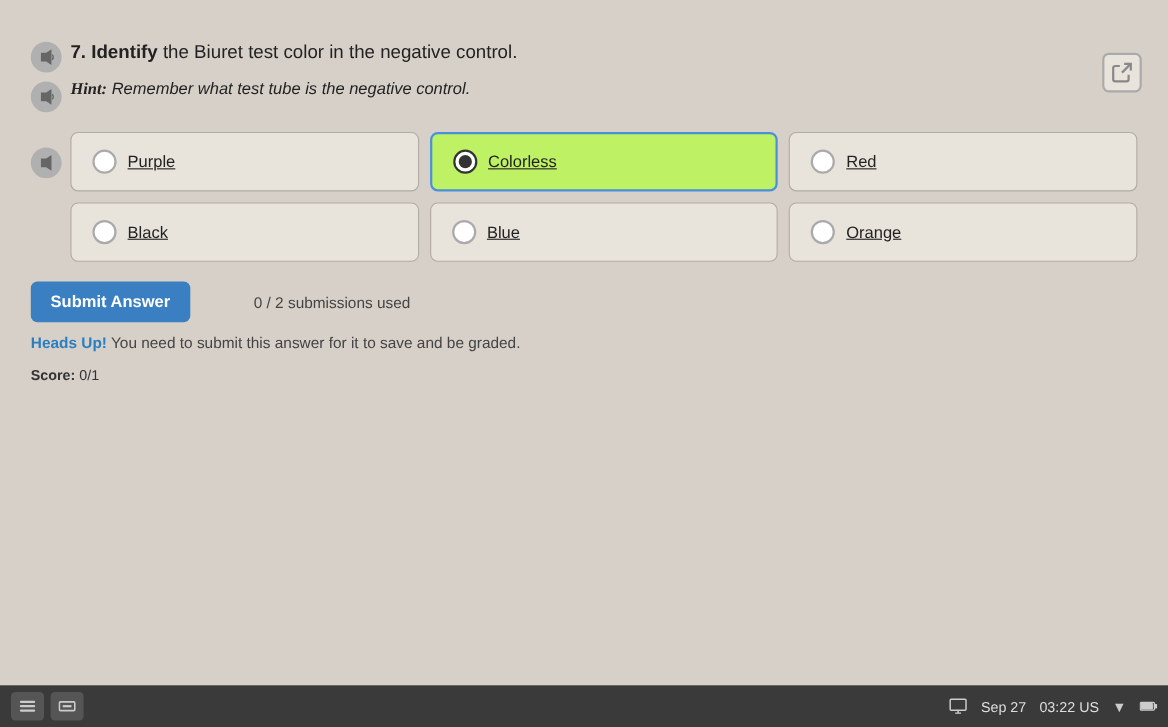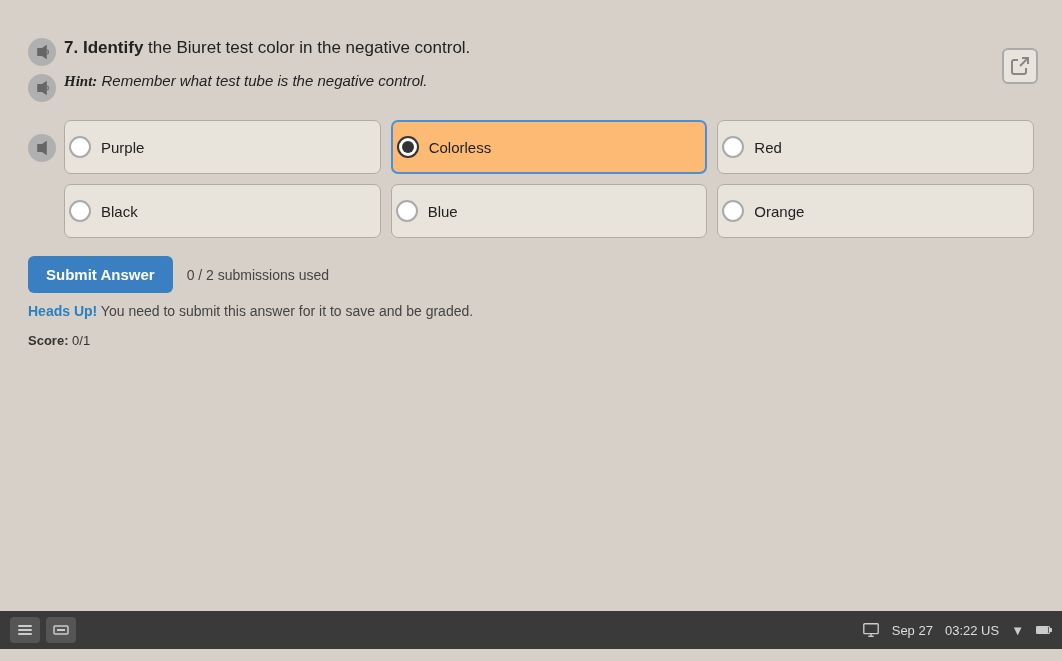--- a/index.html
+++ b/index.html
@@ -76,31 +76,32 @@
       display: grid;
       grid-template-columns: 1fr 1fr 1fr;
       gap: 10px;
       margin-bottom: 18px;
       margin-left: 36px;
     }
     .answer-option {
       background: #e8e4dc;
       border: 1.5px solid #b0aba3;
       border-radius: 7px;
-      padding: 14px 4px;
+      padding: 14px 19px;
       display: flex;
       align-items: center;
       cursor: pointer;
       font-size: 15px;
       color: #222;
       min-height: 54px;
+      text-decoration: underline;
     }
     .answer-option.selected {
       border: 2.5px solid #4a90d9;
-      background: #fdba74;
+      background: #bef264;
     }
     .radio-circle {
       width: 22px;
       height: 22px;
       border-radius: 50%;
       border: 2px solid #aaa;
       display: flex;
       align-items: center;
       justify-content: center;
       margin-right: 10px;
@@ -121,20 +122,21 @@
     }
     .answer-label {
       font-size: 15px;
       color: #222;
     }
     .bottom-row {
       display: flex;
       align-items: center;
       margin-bottom: 10px;
       margin-left: 0;
+      gap: 44px;
     }
     .submit-btn {
       background: #3a7fc1;
       color: #fff;
       border: none;
       border-radius: 6px;
       padding: 10px 18px;
       font-size: 15px;
       font-weight: bold;
       cursor: pointer;
@@ -155,21 +157,21 @@
       font-weight: bold;
     }
     .score-row {
       font-size: 13px;
       color: #333;
       margin-bottom: 0;
     }
     
     .taskbar {
       position: absolute;
-      bottom: 12px;
+      bottom: 0;
       left: 0;
       width: 100%;
       height: 38px;
       background: #3a3a3a;
       display: flex;
       align-items: center;
       padding: 0 10px;
     }
     .taskbar-left {
       display: flex;

